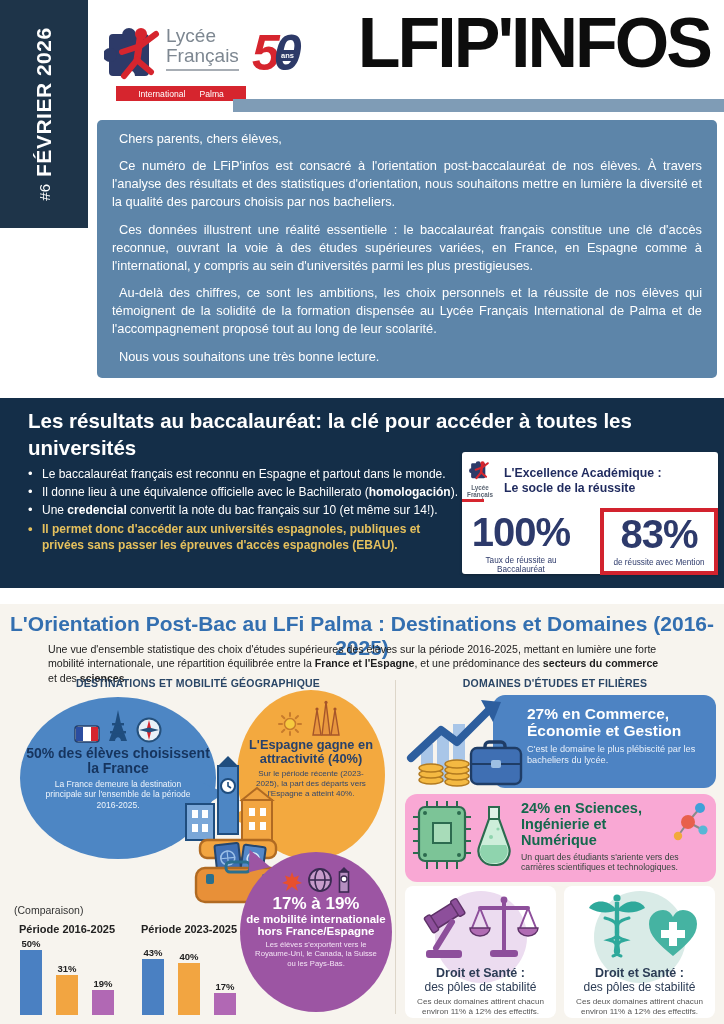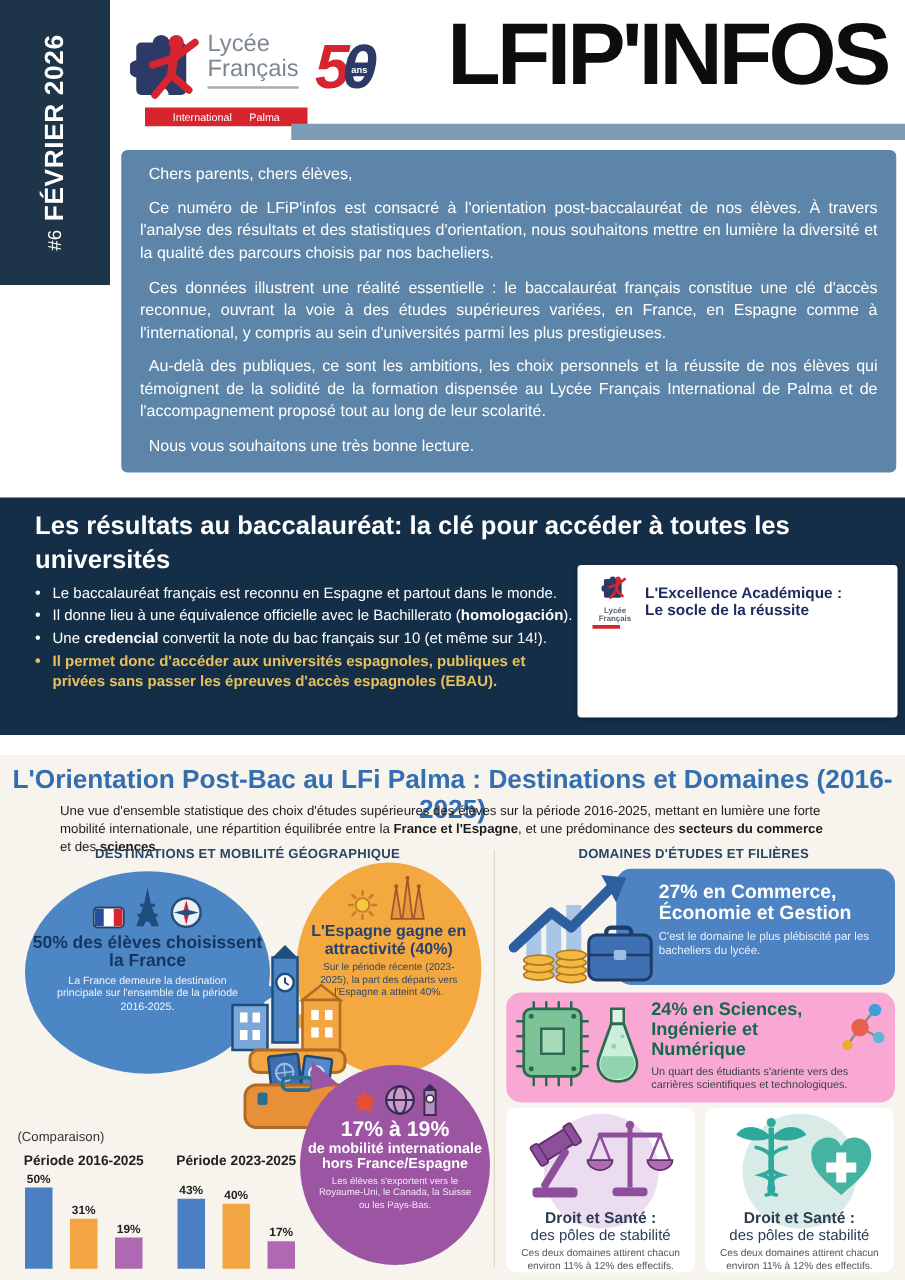--- a/index.html
+++ b/index.html
@@ -41,21 +41,21 @@
   .bac-band { position:absolute; left:0; top:398px; width:724px; height:190px; background:#142e48; color:#fff; }
   .bac-heading { position:absolute; left:28px; top:10px; width:640px; font-size:20.5px; font-weight:bold; line-height:1.3; }
   .bac-bullets { position:absolute; left:28px; top:68px; width:430px; list-style:none; font-size:12px; line-height:1.35; }
   .bac-bullets li { position:relative; padding-left:14px; margin-bottom:2px; }
   .bac-bullets li::before { content:"•"; position:absolute; left:0; top:-1px; font-size:13px; }
   .bac-bullets .b { font-weight:bold; }
   .bullet-gold { color:#e5c05d; font-weight:bold; }
   .bullet-gold::before { color:#e5c05d; }
 
   .stats-box { position:absolute; left:462px; top:54px; width:256px; height:122px; background:#fff; border-radius:3px;
-    padding:7px 12px; color:#1f2a5e; box-shadow:0 1px 3px rgba(0,0,0,.3); }
+    padding:7px 0; color:#1f2a5e; box-shadow:0 1px 3px rgba(0,0,0,.3); }
   .stats-head { display:flex; align-items:center; gap:6px; }
   .stats-title { font-size:12.3px; font-weight:bold; line-height:1.15; color:#1f2a5e; }
   .logo-sm { flex:0 0 auto; width:36px; text-align:center; }
   .logo-sm .nm { font-size:6.3px; font-weight:bold; color:#5a6472; line-height:1.05; }
   .logo-sm .bar { height:3px; background:#d6252e; margin-top:1px; }
   .stats-row { display:flex; align-items:stretch; justify-content:space-between; margin-top:6px; }
   .stat { width:118px; text-align:center; padding-top:4px; }
   .stat-value { font-size:40px; font-weight:800; letter-spacing:-1px; color:#2d3a6b; line-height:1; }
   .stat-label { font-size:8.2px; color:#2d3a6b; margin-top:4px; }
   .stat-red { width:118px; border:4px solid #d2232e; padding:2px 4px 4px; }
@@ -169,21 +169,21 @@
     <span class="ans">ans</span>
   </div>
 
   <h1 class="masthead-title">LFIP'INFOS</h1>
   <div class="accent-bar"></div>
 
   <section class="intro-box">
     <p>Chers parents, chers élèves,</p>
     <p class="just">Ce numéro de LFiP'infos est consacré à l'orientation post-baccalauréat de nos élèves. À travers l'analyse des résultats et des statistiques d'orientation, nous souhaitons mettre en lumière la diversité et la qualité des parcours choisis par nos bacheliers.</p>
     <p class="just">Ces données illustrent une réalité essentielle : le baccalauréat français constitue une clé d'accès reconnue, ouvrant la voie à des études supérieures variées, en France, en Espagne comme à l'international, y compris au sein d'universités parmi les plus prestigieuses.</p>
-    <p class="just">Au-delà des publiques, ce sont les ambitions, les choix personnels et la réussite de nos élèves qui témoignent de la solidité de la formation dispensée au Lycée Français International de Palma et de l'accompagnement proposé tout au long de leur scolarité.</p>
+    <p class="just">Au-delà des chiffres, ce sont les ambitions, les choix personnels et la réussite de nos élèves qui témoignent de la solidité de la formation dispensée au Lycée Français International de Palma et de l'accompagnement proposé tout au long de leur scolarité.</p>
     <p>Nous vous souhaitons une très bonne lecture.</p>
   </section>
 
   <section class="bac-band">
     <h2 class="bac-heading">Les résultats au baccalauréat: la clé pour accéder à toutes les universités</h2>
     <ul class="bac-bullets">
       <li>Le baccalauréat français est reconnu en Espagne et partout dans le monde.</li>
       <li><span>Il donne lieu à une équivalence officielle avec le Bachillerato (</span><span class="b">homologación</span><span>).</span></li>
       <li><span>Une </span><span class="b">credencial</span><span> convertit la note du bac français sur 10 (et même sur 14!).</span></li>
       <li class="bullet-gold">Il permet donc d'accéder aux universités espagnoles, publiques et privées sans passer les épreuves d'accès espagnoles (EBAU).</li>
@@ -202,20 +202,30 @@
             <path d="M33 38 L20 54" stroke="#d6252e" stroke-width="6" stroke-linecap="round"></path>
             <path d="M33 38 L47 50" stroke="#d6252e" stroke-width="6" stroke-linecap="round"></path>
           </svg>
           <div class="nm">Lycée</div>
           <div class="nm">Français</div>
           <div class="bar"></div>
         </div>
         <div class="stats-title">
           <div>L'Excellence Académique :</div>
           <div>Le socle de la réussite</div>
+        </div>
+      </div>
+      <div class="stats-row">
+        <div class="stat">
+          <div class="stat-value">100%</div>
+          <div class="stat-label">Taux de réussite au Baccalauréat</div>
+        </div>
+        <div class="stat-red stat">
+          <div class="stat-value">83%</div>
+          <div class="stat-label">de réussite avec Mention</div>
         </div>
       </div>
     </div>
   </section>
 
   <section class="info">
     <h2 class="info-title">L'Orientation Post-Bac au LFi Palma : Destinations et Domaines (2016-2025)</h2>
     <p class="info-subtitle"><span>Une vue d'ensemble statistique des choix d'études supérieures des élèves sur la période 2016-2025, mettant en lumière une forte mobilité internationale, une répartition équilibrée entre la </span><span class="b">France et l'Espagne</span><span>, et une prédominance des </span><span class="b">secteurs du commerce</span><span> et des </span><span class="b">sciences</span><span>.</span></p>
 
     <div class="col-header left">DESTINATIONS ET MOBILITÉ GÉOGRAPHIQUE</div>

